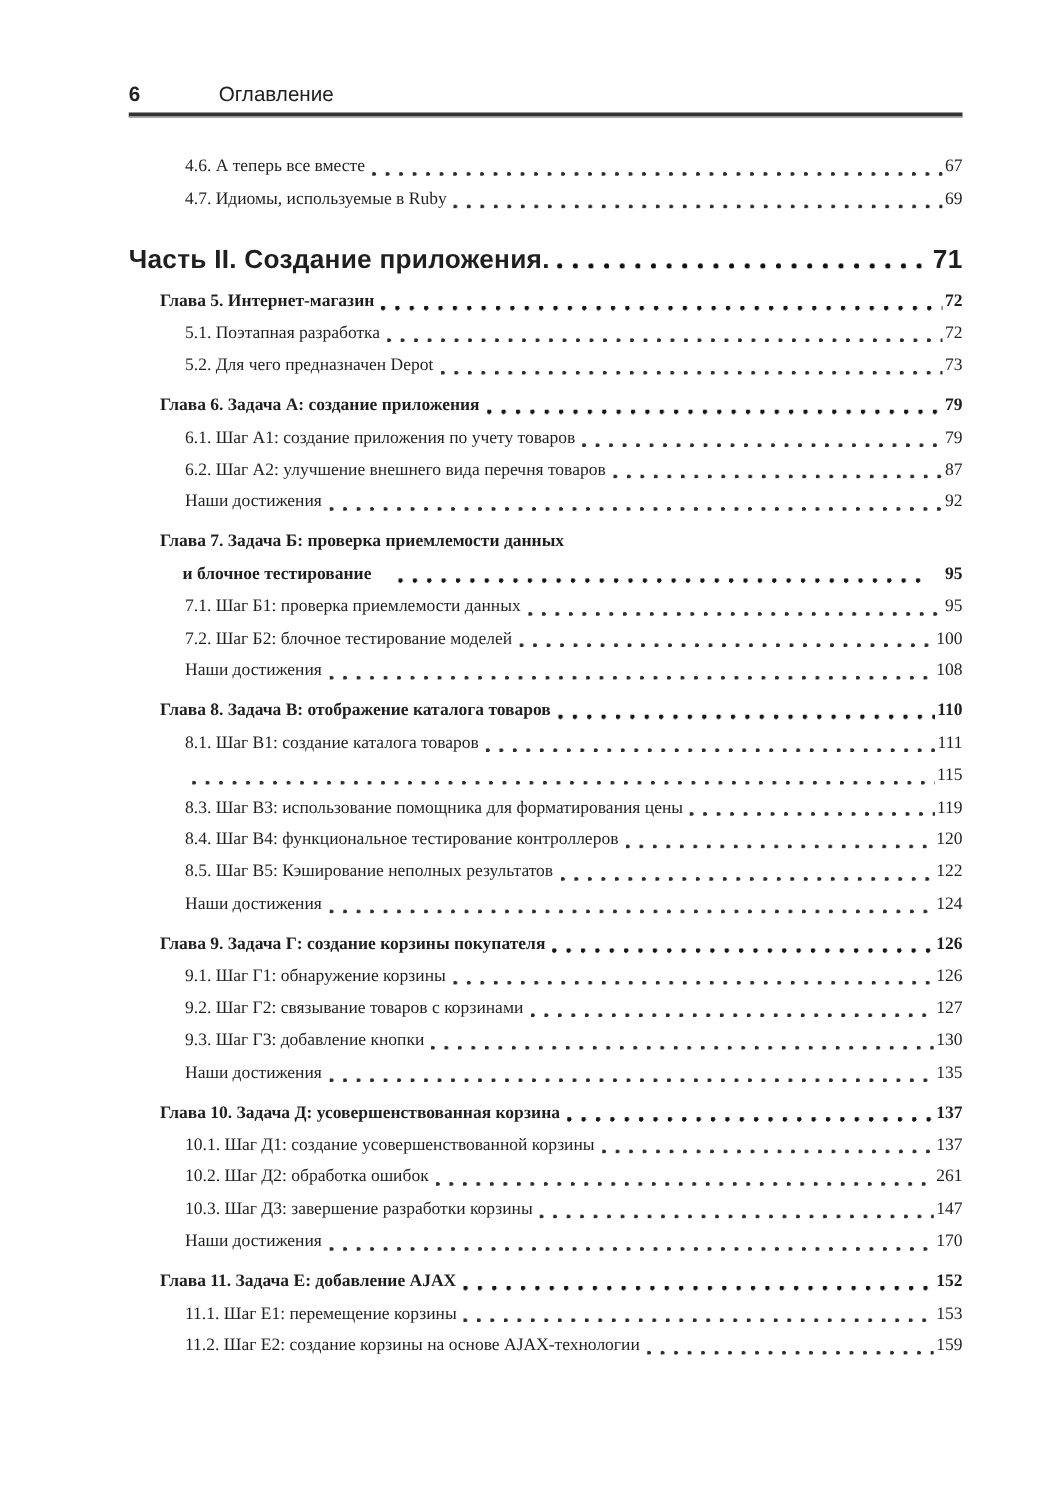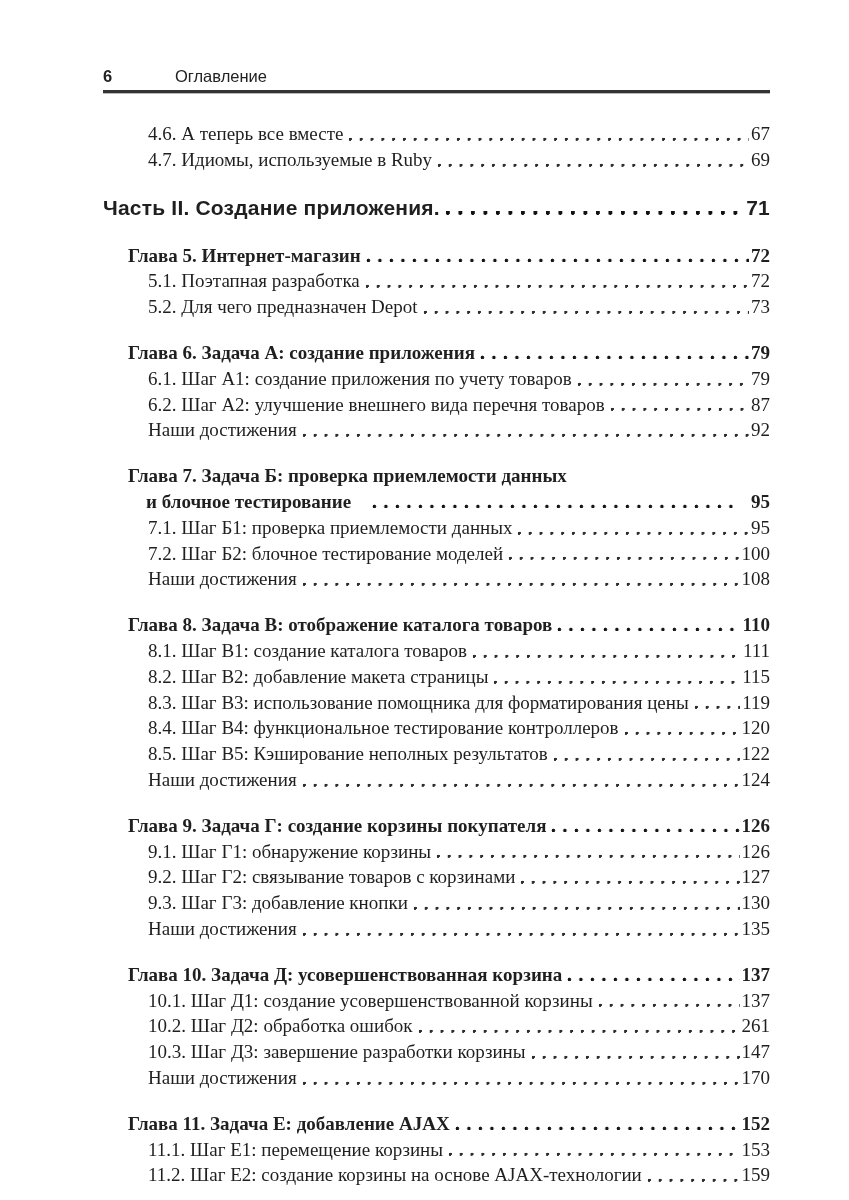--- a/index.html
+++ b/index.html
@@ -51,42 +51,42 @@
   
   .toc {
     position: absolute;
     left: 103px;
     right: 79px;
     top: 121px;
   }
   .row {
     display: flex;
     align-items: flex-end;
-    font-size: 19px;
+    font-size: 14px;
     line-height: 25.8px;
     white-space: nowrap;
   }
   .row .label { flex: 0 0 auto; }
   .row .pg    { flex: 0 0 auto; }
   .leader {
     flex: 1 1 auto;
     min-width: 10px;
     height: 5px;
     margin: 0 2px 5px 5px;
     background-image: radial-gradient(circle at 2.2px 2.2px, #2d2d2d 1.45px, transparent 1.75px);
     background-size: 10.8px 5px;
     background-repeat: repeat-x;
     background-position: left bottom;
   }
   .row.sub          { padding-left: 45px; }
   .row.chapter,
   .row.chapter-first {
     font-weight: bold;
     padding-left: 25px;
-    margin-top: 20px;
+    margin-top: 6px;
   }
   .row.chapter-cont {
     font-weight: bold;
     padding-left: 43px;
     gap: 16px;
   }
   .row.chapter .leader,
   .row.chapter-cont .leader {
     background-image: radial-gradient(circle at 2.4px 2.4px, #161616 1.7px, transparent 2.0px);
     background-size: 11.5px 6px;
@@ -198,21 +198,20 @@
         <span class="label">Глава 8. Задача В: отображение каталога товаров</span>
         <span class="leader"></span>
         <span class="pg">110</span>
       </div>
       <div class="row sub">
         <span class="label">8.1. Шаг В1: создание каталога товаров</span>
         <span class="leader"></span>
         <span class="pg">111</span>
       </div>
       <div class="row sub">
-        <span class="label">8.2. Шаг В2: добавление макета страницы</span>
         <span class="leader"></span>
         <span class="pg">115</span>
       </div>
       <div class="row sub">
         <span class="label">8.3. Шаг В3: использование помощника для форматирования цены</span>
         <span class="leader"></span>
         <span class="pg">119</span>
       </div>
       <div class="row sub">
         <span class="label">8.4. Шаг В4: функциональное тестирование контроллеров</span>

